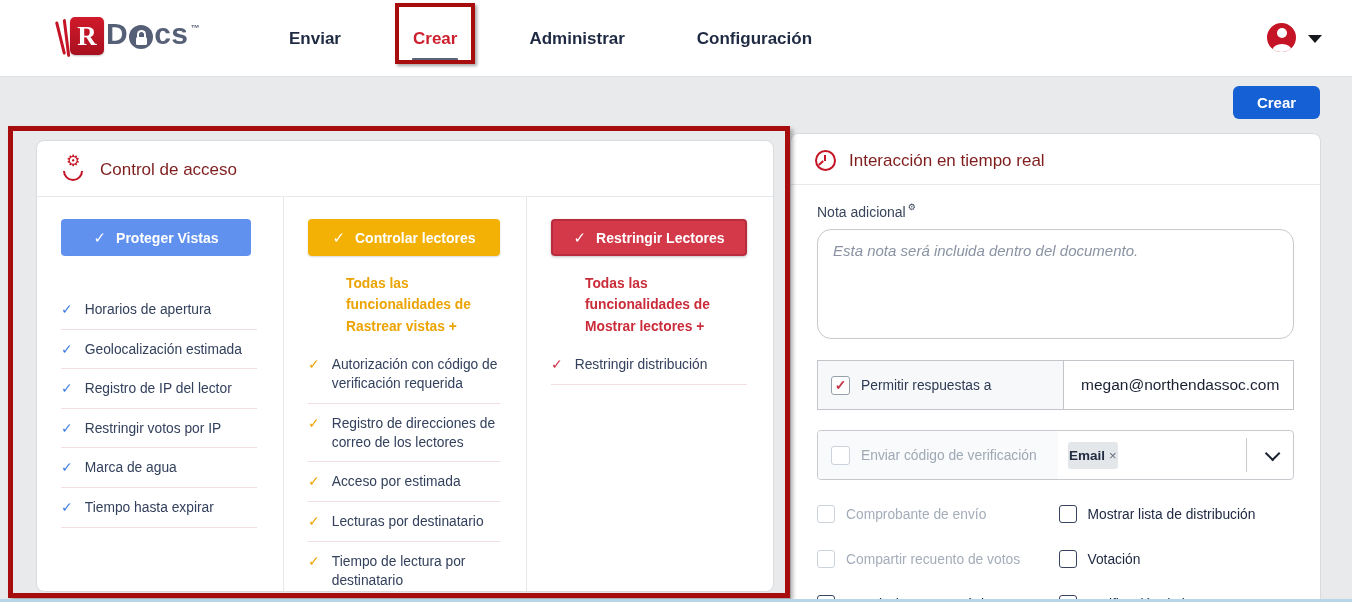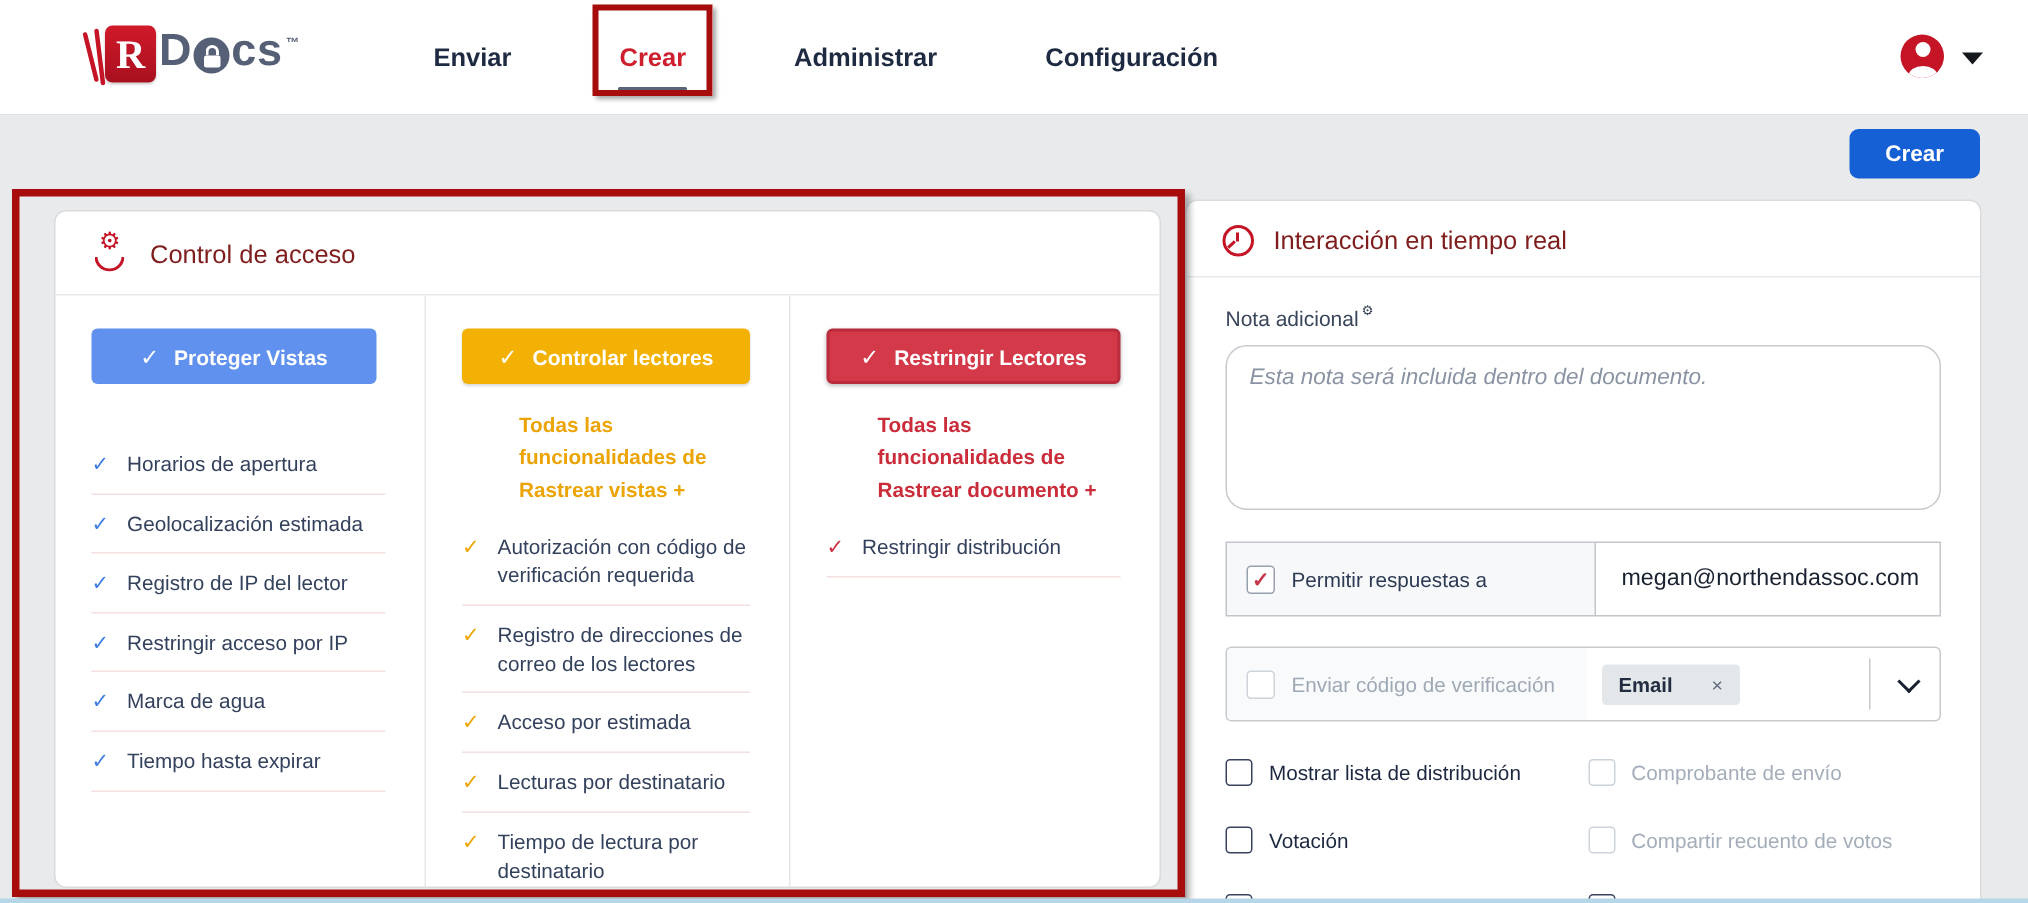--- a/index.html
+++ b/index.html
@@ -78,21 +78,21 @@
   .reply-left { width:246px; background:#f7f8f9; border-right:1px solid #c2c6cb; display:flex; align-items:center; gap:11px; padding-left:13px; flex:0 0 auto; }
   .cb { width:19px; height:19px; border-radius:3px; background:#fff; border:1px solid #97a0ad; display:flex; align-items:center; justify-content:center; cursor:pointer; flex:0 0 auto; }
   .cb.checked::after { content:"✓"; color:#c43a4b; font-size:14px; font-weight:700; }
   .cb.dis { border-color:#ccd3db; cursor:default; }
   .small-label { font-size:13.8px; color:#2d3a54; }
   .reply-value { flex:1; display:flex; align-items:center; padding-left:17px; font-size:15.5px; color:#1a2232; cursor:text; }
 
   .verif-row { margin-top:20px; border:1px solid #c6cace; border-radius:4px; height:50px; display:flex; align-items:center; overflow:hidden; }
   .verif-left { width:240px; height:100%; background:#f9fafb; display:flex; align-items:center; gap:11px; padding-left:13px; flex:0 0 auto; }
   .verif-label { font-size:13.8px; color:#9fa9b6; }
-  .pill { margin-left:10px; background:#e4e7ea; border-radius:3px; padding:6px 11px; font-size:13.5px; font-weight:700; color:#232d41; display:flex; gap:26px; align-items:center; }
+  .pill { margin-left:10px; background:#e4e7ea; border-radius:3px; padding:6px 1px; font-size:13.5px; font-weight:700; color:#232d41; display:flex; gap:4px; align-items:center; }
   .pill .x { color:#616c7f; font-weight:400; font-size:13px; cursor:pointer; }
   .verif-right { margin-left:auto; display:flex; align-items:center; height:100%; }
   .vdiv { width:1px; height:34px; background:#c6cace; }
   .chev { width:46px; height:100%; display:flex; align-items:center; justify-content:center; cursor:pointer; }
   .chev::after { content:""; width:9px; height:9px; border-right:2.6px solid #1a2232; border-bottom:2.6px solid #1a2232; transform:rotate(45deg) translateY(-3px); }
 
   .cbgrid { margin-top:25px; display:grid; grid-template-columns:1fr 1fr; row-gap:27px; column-gap:6px; }
   .cbitem { display:flex; align-items:center; gap:11px; }
   .cb2 { width:18px; height:18px; border-radius:3px; background:#fff; cursor:pointer; flex:0 0 auto; }
   .cb2.en { border:1.7px solid #38445f; }
@@ -167,21 +167,21 @@
           <div class="fitem">
               <span class="chk c-blue">✓</span>
               <span>Geolocalización estimada</span>
             </div>
           <div class="fitem">
               <span class="chk c-blue">✓</span>
               <span>Registro de IP del lector</span>
             </div>
           <div class="fitem">
               <span class="chk c-blue">✓</span>
-              <span>Restringir acceso por IP</span>
+              <span>Restringir votos por IP</span>
             </div>
           <div class="fitem">
               <span class="chk c-blue">✓</span>
               <span>Marca de agua</span>
             </div>
           <div class="fitem">
               <span class="chk c-blue">✓</span>
               <span>Tiempo hasta expirar</span>
             </div>
         </div>
@@ -216,21 +216,21 @@
             </div>
 
         </div>
       </div>
 
       <div class="col">
         <div class="cbtn btn-red">
           <span class="bchk">✓</span>
           <span>Restringir Lectores</span>
         </div>
-        <div class="colnote red">Todas las funcionalidades de Rastrear documento +</div>
+        <div class="colnote red">Todas las funcionalidades de Mostrar lectores +</div>
         <div class="flist tight">
           <div class="fitem">
               <span class="chk c-red">✓</span>
               <span>Restringir distribución</span>
             </div>
         </div>
       </div>
     </div>
   </div>
 
@@ -263,36 +263,36 @@
           <span class="x">×</span>
         </div>
         <div class="verif-right">
           <div class="vdiv"></div>
           <div class="chev"></div>
         </div>
       </div>
 
       <div class="cbgrid">
         <div class="cbitem">
+          <span class="cb2 dis"></span>
+          <span class="lbl-dis">Comprobante de envío</span>
+        </div>
+        <div class="cbitem">
           <span class="cb2 en"></span>
           <span class="lbl-en">Mostrar lista de distribución</span>
         </div>
         <div class="cbitem">
           <span class="cb2 dis"></span>
-          <span class="lbl-dis">Comprobante de envío</span>
+          <span class="lbl-dis">Compartir recuento de votos</span>
         </div>
         <div class="cbitem">
           <span class="cb2 en"></span>
           <span class="lbl-en">Votación</span>
         </div>
         <div class="cbitem">
-          <span class="cb2 dis"></span>
-          <span class="lbl-dis">Compartir recuento de votos</span>
-        </div>
-        <div class="cbitem">
           <span class="cb2 en"></span>
           <span class="lbl-en">Restricciones por Página</span>
         </div>
         <div class="cbitem">
           <span class="cb2 en"></span>
           <span class="lbl-en">Notificación de lectura</span>
         </div>
       </div>
     </div>
   </div>

